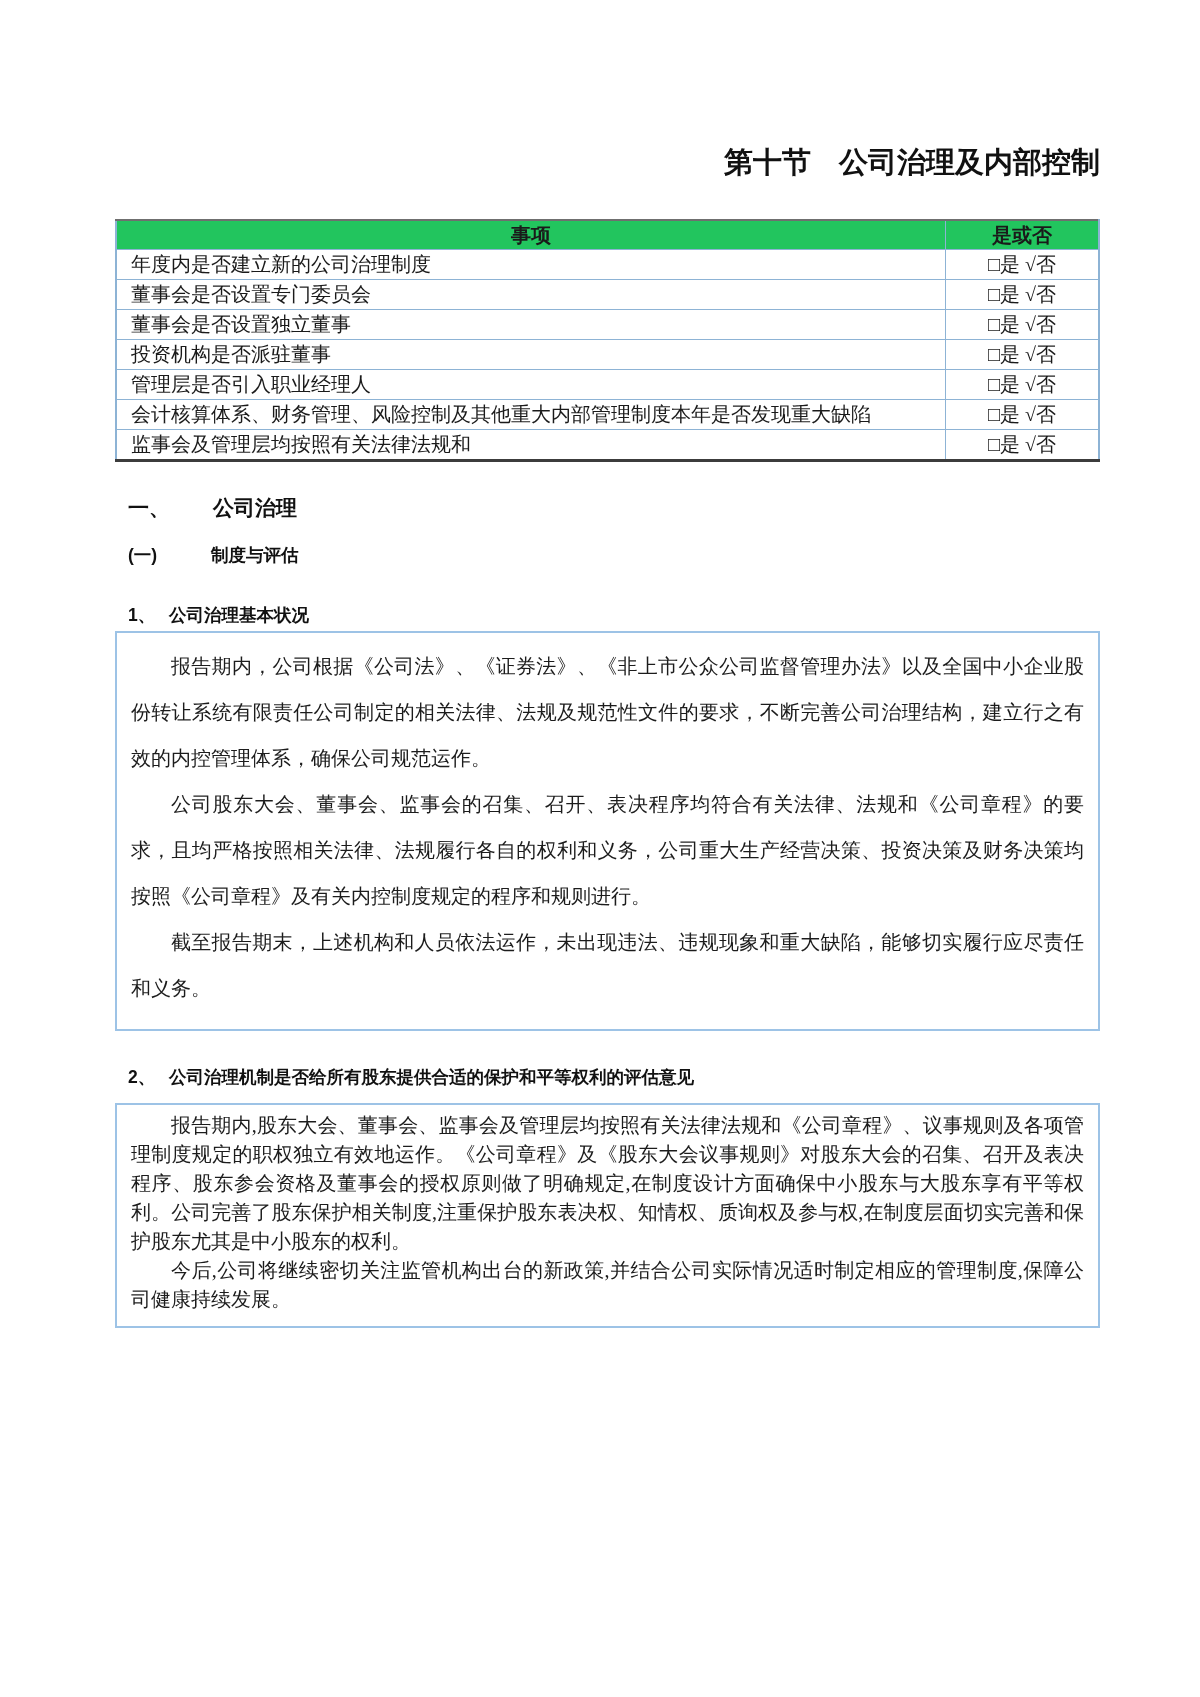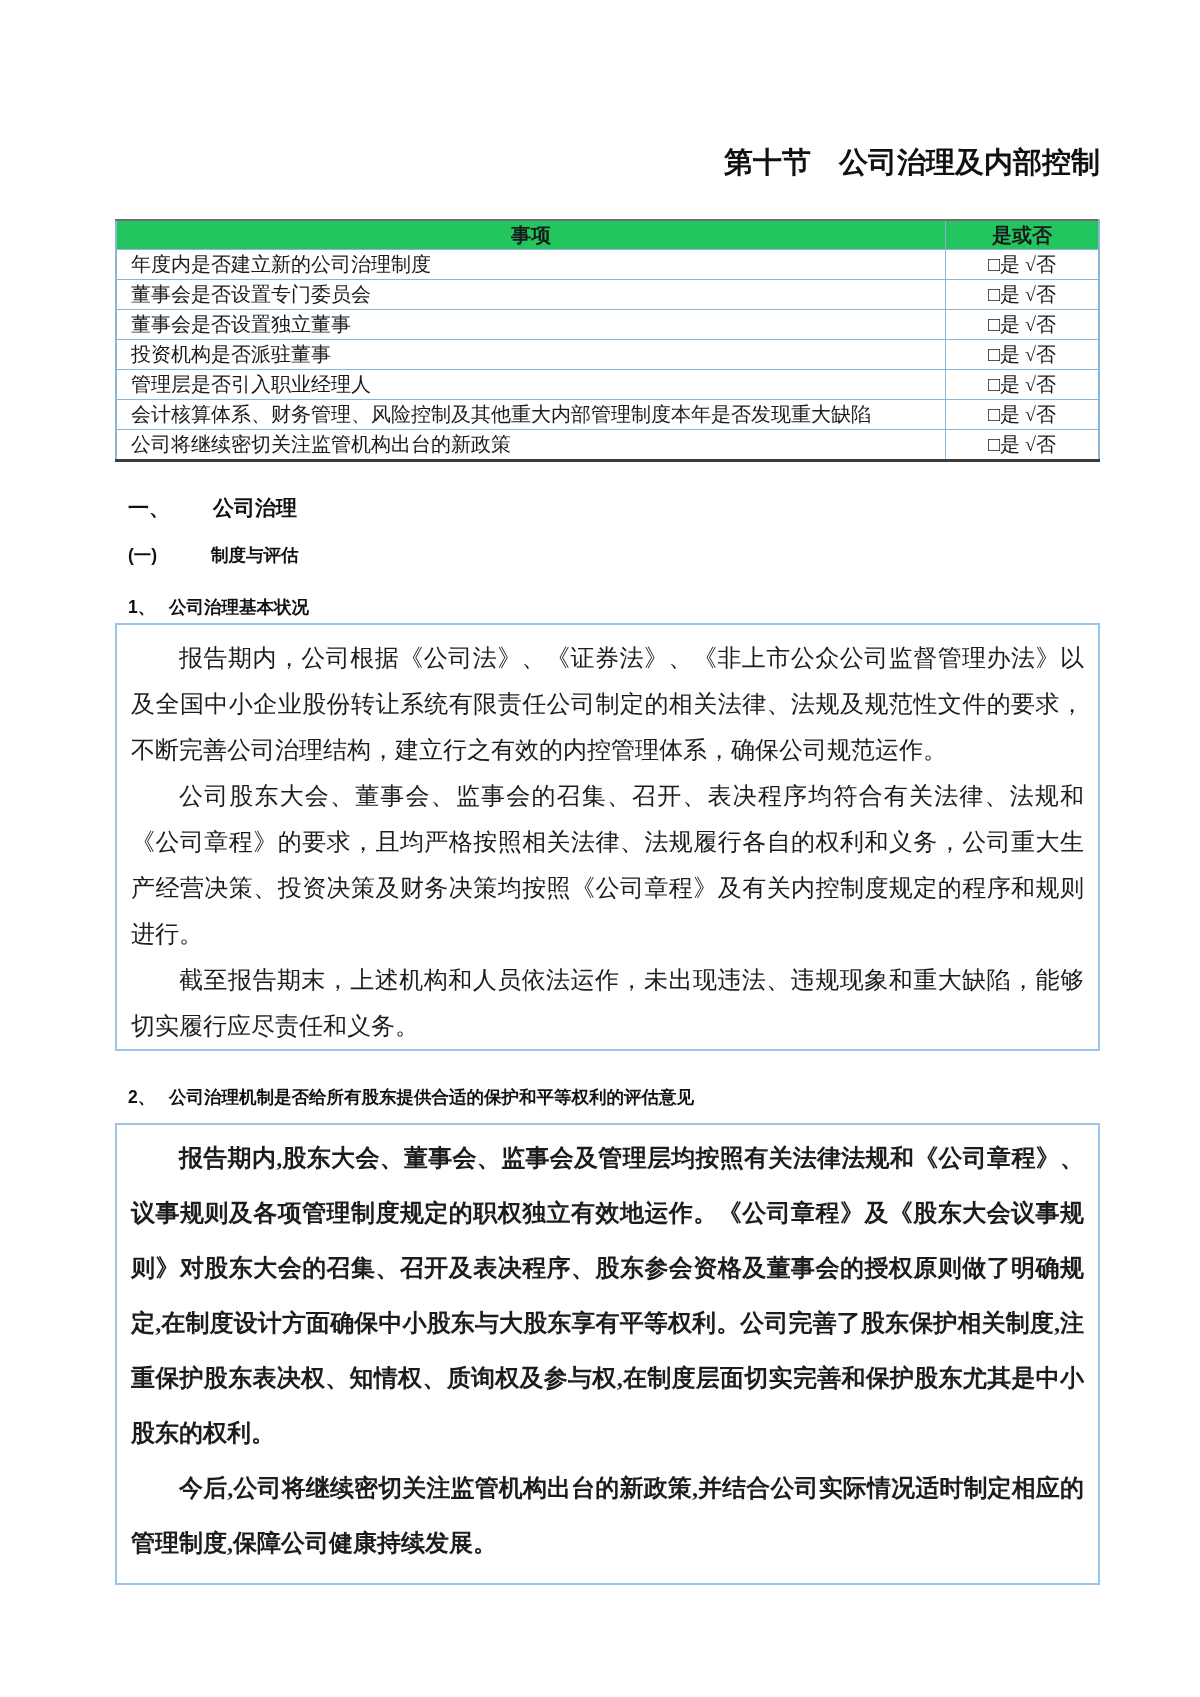--- a/index.html
+++ b/index.html
@@ -60,37 +60,37 @@
   
   .h-part, .h-sub, .h-item {
     font-family:"Liberation Sans","DejaVu Sans",sans-serif;
     font-weight:bold;
     color:#111;
     padding-left:13px;
   }
   .h-part { margin-top:32px; font-size:21px; line-height:28px; }
   .h-sub  { margin-top:21px; font-size:17.5px; line-height:24px; }
   .h-item { font-size:17.5px; line-height:24px; }
-  .h-item.first  { margin-top:28px; }
+  .h-item.first  { margin-top:36px; }
   .h-item.second { margin-top:34px; }
   .h-part .num { display:inline-block; width:85px; }
   .h-sub  .num { display:inline-block; width:83px; }
   .h-item .num { display:inline-block; width:41px; }
 
   
   .text-box {
     border:2px solid #9dc3e6;
     width:953px; 
-    padding:10px 14px 0 14px;
+    padding:10px 14px 18px 14px;
     text-align:justify;
-    font-size:24px;
+    font-size:20px;
     color:#1c1c1c;
   }
   .text-box.box1 { margin-top:4px;  line-height:46px; }
-  .text-box.box2 { margin-top:14px; line-height:55px; padding-top:6px; padding-bottom:12px;font-weight:bold; }
+  .text-box.box2 { margin-top:14px; line-height:29px; padding-top:6px; padding-bottom:12px; }
   .text-box p { margin:0; text-indent:2em; }
 
   
   .page-number {
     position:absolute;
     top:1553px;
     left:0;
     width:1200px;
     text-align:center;
     font-family:"Liberation Sans","DejaVu Sans",sans-serif;
@@ -132,21 +132,21 @@
         </tr>
         <tr>
           <td class="c-item">管理层是否引入职业经理人</td>
           <td class="c-ans">□是 √否</td>
         </tr>
         <tr>
           <td class="c-item">会计核算体系、财务管理、风险控制及其他重大内部管理制度本年是否发现重大缺陷</td>
           <td class="c-ans">□是 √否</td>
         </tr>
         <tr>
-          <td class="c-item">公司将继续密切关注监管机构出台的新政策</td>
+          <td class="c-item">监事会及管理层均按照有关法律法规和</td>
           <td class="c-ans">□是 √否</td>
         </tr>
       </tbody>
     </table>
 
     <div class="h-part"><span class="num">一、</span><span>公司治理</span></div>
 
     <div class="h-sub"><span class="num">(一)</span><span>制度与评估</span></div>
 
     <div class="h-item first"><span class="num">1、</span><span>公司治理基本状况</span></div>

